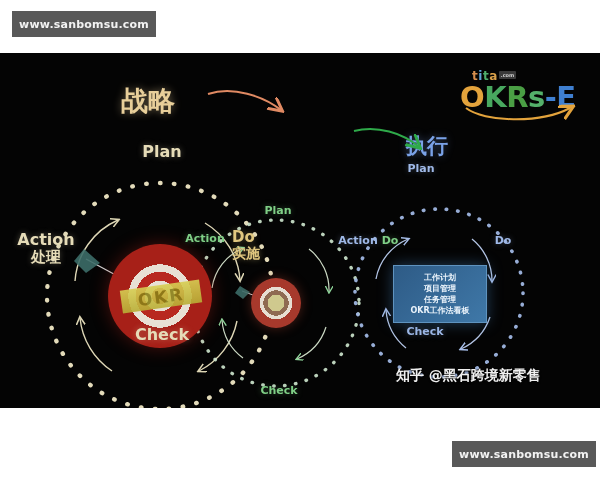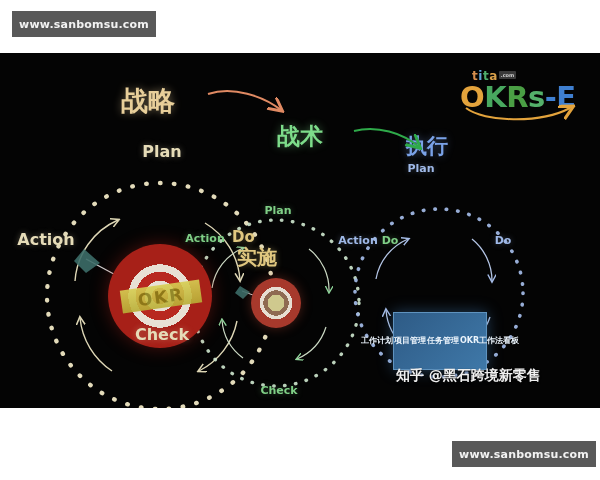--- a/index.html
+++ b/index.html
@@ -69,21 +69,21 @@
   
   .lv1{color:#e6dcb8;text-shadow:0 0 6px rgba(230,220,184,.35);}
   .lv1 .en{font-size:16px;}
   .lv1 .zh{font-size:15px;}
   
   .lv2{color:#7fcf86;text-shadow:0 0 6px rgba(127,207,134,.35);}
   .lv2 .en{font-size:11px;}
   
   .lv2b{color:#e0c77f;text-shadow:0 0 6px rgba(224,199,127,.4);}
   .lv2b .en{font-size:15px;}
-  .lv2b .zh{font-size:20px;text-align:center;}
+  .lv2b .zh{font-size:14px;}
   
   .lv3{color:#9fb9e8;text-shadow:0 0 6px rgba(159,185,232,.35);}
   .lv3 .en{font-size:11px;}
 
   
   .board{position:absolute;border-radius:50%;}
   #board1{left:108px;top:191px;width:104px;height:104px;
     background:
       radial-gradient(circle at 50% 50%,
         #b8281f 0 11%,
@@ -103,22 +103,22 @@
         #cfc98e 0 24%,
         #8f6a52 24% 36%,
         #e7ded2 36% 46%,
         #a7392c 46% 50%);
     box-shadow:0 0 12px rgba(180,70,50,.4);}
 
   
   #infocard{position:absolute;left:393px;top:212px;width:92px;height:56px;
     background:linear-gradient(135deg,#2e5b86,#3f78a8);
     border:1px solid #5f93bf;
-    display:flex;flex-direction:row;align-items:center;justify-content:center;
-    gap:1px;box-shadow:0 0 14px rgba(70,130,190,.45);margin-top:47px;}
+    display:flex;flex-direction:column;align-items:center;justify-content:center;
+    gap:1px;box-shadow:0 0 14px rgba(70,130,190,.45);}
   #infocard .line{color:#eaf3fb;font-size:8px;font-weight:700;line-height:1.25;
     white-space:nowrap;font-family:"DejaVu Sans",sans-serif;}
 
   
   #credit{position:absolute;left:396px;top:314px;color:#f0f0f0;
     font-size:14px;font-weight:700;white-space:nowrap;
     font-family:"DejaVu Sans",sans-serif;text-shadow:0 1px 2px #000;}
 </style>
 </head>
 <body>
@@ -173,21 +173,20 @@
       <line x1="242" y1="238" x2="280" y2="252" stroke="#cfcfcf" stroke-width="1"></line>
       <polygon points="240,233 250,239 243,246 235,240" fill="#3c6d68" opacity="0.9"></polygon>
     </svg>
 
     <div class="board" id="board1">
       <div class="okrtag">OKR</div>
     </div>
     <div class="board" id="board2"></div>
 
     <div class="sect-title" id="t-strategy">战略</div>
-    <div class="sect-title" id="t-tactics">战术</div>
     <div class="sect-title" id="t-exec">执行</div>
 
     <svg class="flowarrow" id="fa1" width="86" height="34">
       <path d="M3,8 C28,0 58,10 76,24" fill="none" stroke="#e08a63" stroke-width="2" marker-end="url(#mk-orange)"></path>
     </svg>
     <svg class="flowarrow" id="fa2" width="78" height="34">
       <path d="M3,6 C26,0 52,8 68,22" fill="none" stroke="#2faa4a" stroke-width="2" marker-end="url(#mk-grn2)"></path>
     </svg>
 
     <div id="logo">
@@ -201,20 +200,21 @@
         </defs>
         <path d="M4,6 C22,20 78,22 108,6" fill="none" stroke="#e3a33c" stroke-width="2" marker-end="url(#mk-swoosh)"></path>
       </svg>
     </div>
 
     <div class="lbl lv1" style="left:125px;top:90px;width:74px;">
       <span class="en">Plan</span>
     </div>
     <div class="lbl lv1" style="left:4px;top:178px;width:84px;">
       <span class="en">Action</span>
+      <span class="zh">处理</span>
     </div>
     <div class="lbl lv1" style="left:124px;top:273px;width:76px;">
       <span class="en">Check</span>
     </div>
 
     <div class="lbl lv2" style="left:256px;top:152px;width:44px;">
       <span class="en">Plan</span>
     </div>
     <div class="lbl lv2" style="left:255px;top:332px;width:48px;">
       <span class="en">Check</span>

